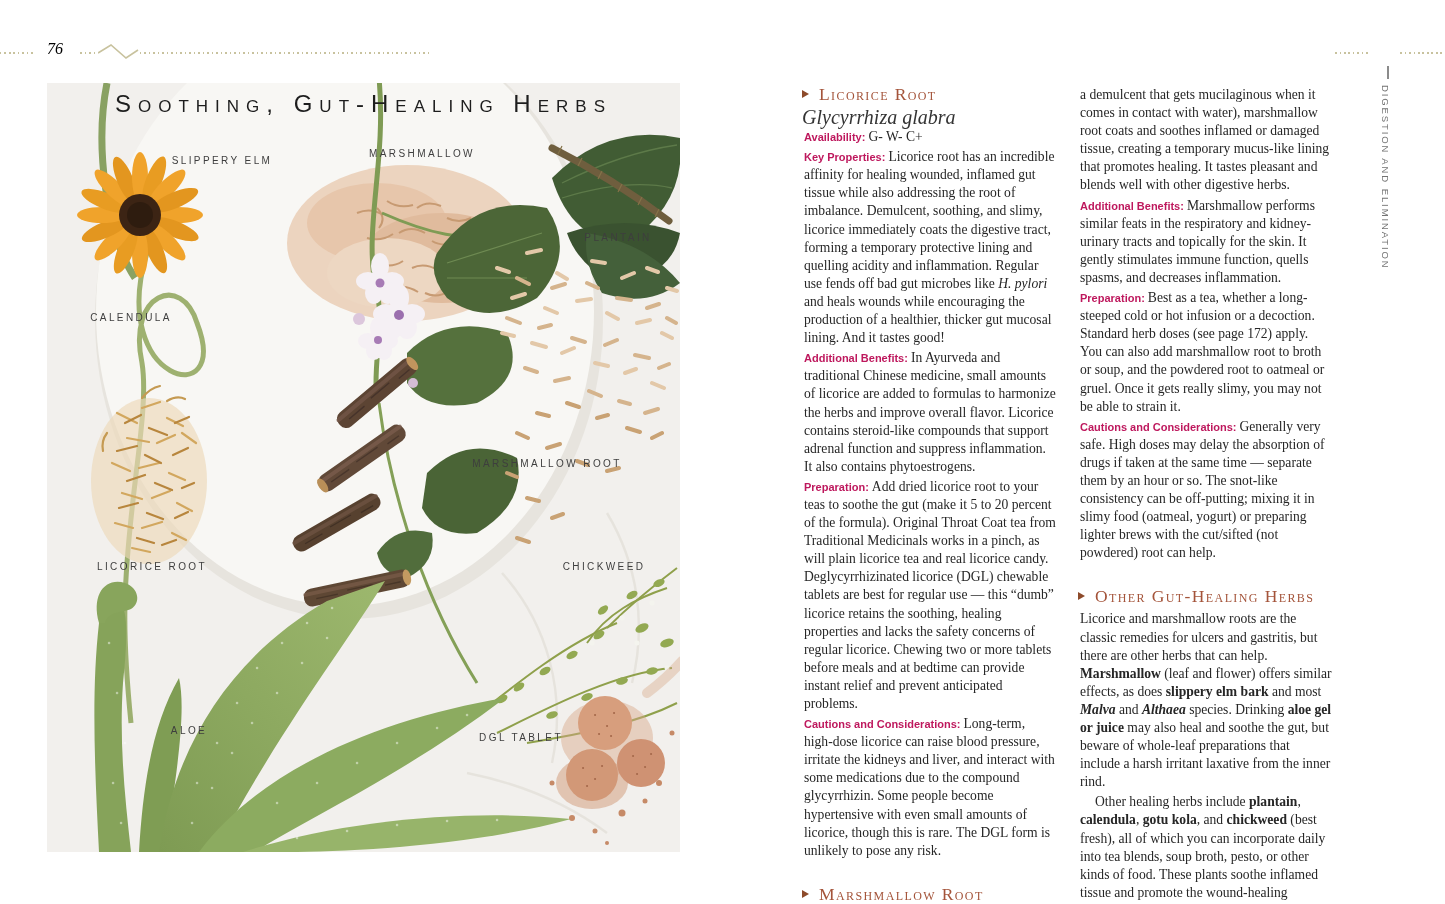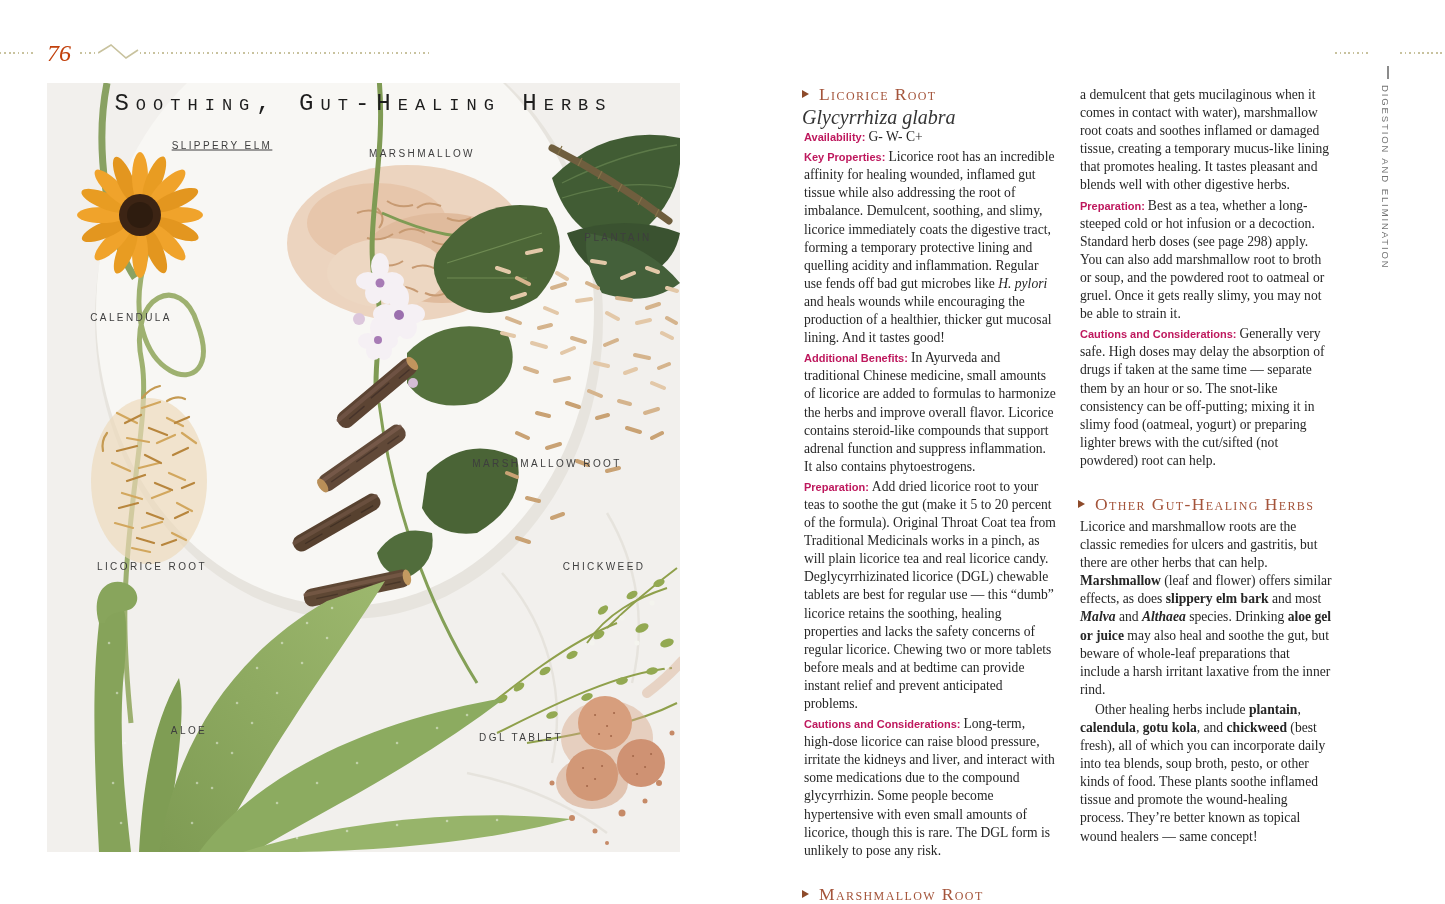--- a/index.html
+++ b/index.html
@@ -3,38 +3,38 @@
 <meta charset="utf-8">
 <style>
   html,body{margin:0;padding:0;}
   body{
     width:1445px;height:904px;position:relative;background:#ffffff;
     font-family:"Liberation Serif",serif;overflow:hidden;
   }
 
   
   .pagenum{
-    position:absolute;top:40px;font-style:italic;font-size:24px;color:#c2410c;
+    position:absolute;top:40px;font-style:italic;font-size:16px;color:#000000;
     font-family:"Liberation Serif",serif;
   }
   .dots{
     position:absolute;top:52px;height:2px;
     background-image:repeating-linear-gradient(90deg,#c8c29e 0 1.5px,transparent 1.5px 4.5px);
   }
   .zigzag{position:absolute;left:98px;top:44px;}
 
   
   .photo{
     position:absolute;left:47px;top:83px;width:633px;height:769px;
     background:#f2f0ed;overflow:hidden;
   }
   .photo svg{position:absolute;left:0;top:0;}
   .photo-title{
     position:absolute;top:7px;left:50%;transform:translateX(-50%);
-    font-family:Liberation Mono, monospace;font-variant:small-caps;
+    font-family:Liberation Sans, sans-serif;font-variant:small-caps;
     font-size:24px;letter-spacing:7px;color:#1d1d1d;white-space:nowrap;z-index:3;
   }
   .photo-label{
     position:absolute;transform:translate(-50%,-50%);
     font-family:"Liberation Sans",sans-serif;font-size:10px;letter-spacing:2.4px;
     color:#3e3e3e;white-space:nowrap;z-index:3;
   }
 
   
   .col{
@@ -296,21 +296,21 @@
             <circle cx="612" cy="700" r="3"></circle>
             <circle cx="560" cy="760" r="2"></circle>
             <circle cx="505" cy="700" r="2.5"></circle>
             <circle cx="625" cy="650" r="2.5"></circle>
         </g>
       </g>
     </svg>
 
     <div class="photo-title">Soothing, Gut-Healing Herbs</div>
     <div>
-        <div class="photo-label" style="left: 175px; top: 62px; text-decoration: underline;">SLIPPERY ELM</div>
+        <div class="photo-label" style="left: 175px; top: 77px;">SLIPPERY ELM</div>
         <div class="photo-label" style="left: 375px; top: 70px;">MARSHMALLOW</div>
         <div class="photo-label" style="left: 571px; top: 154px;">PLANTAIN</div>
         <div class="photo-label" style="left: 84px; top: 234px;">CALENDULA</div>
         <div class="photo-label" style="left: 500px; top: 380px;">MARSHMALLOW ROOT</div>
         <div class="photo-label" style="left: 105px; top: 483px;">LICORICE ROOT</div>
         <div class="photo-label" style="left: 557px; top: 483px;">CHICKWEED</div>
         <div class="photo-label" style="left: 142px; top: 647px;">ALOE</div>
         <div class="photo-label" style="left: 474px; top: 654px;">DGL TABLET</div>
       </div>
   </div>
@@ -328,21 +328,22 @@
       <div class="para"><span class="r-lab">Cautions and Considerations: </span><span>Long-term, high-dose licorice can raise blood pressure, irritate the kidneys and liver, and interact with some medications due to the compound glycyrrhizin. Some people become hypertensive with even small amounts of licorice, though this is rare. The DGL form is unlikely to pose any risk.</span></div>
       <div class="h-entry">
         <span class="bullet"></span>
         <span class="h-text">Marshmallow Root</span>
       </div>
       <div class="latin">Althaea encouraging</div>
       <div class="para"><span class="r-lab">Availability: </span><span>G W C</span></div>
     </div>
   <div class="col" style="left:1078px">
       <div class="para"><span>a demulcent that gets mucilaginous when it comes in contact with water), marshmallow root coats and soothes inflamed or damaged tissue, creating a temporary mucus-like lining that promotes healing. It tastes pleasant and blends well with other digestive herbs.</span></div>
-      <div class="para"><span class="r-lab">Preparation: </span><span>Best as a tea, whether a long-steeped cold or hot infusion or a decoction. Standard herb doses (see page 298) apply. You can also add marshmallow root to broth or soup, and the powdered root to oatmeal or gruel. Once it gets really slimy, you may not be able to strain it.</span></div>
+      <div class="para"><span class="r-lab">Additional Benefits: </span><span>Marshmallow performs similar feats in the respiratory and kidney-urinary tracts and topically for the skin. It gently stimulates immune function, quells spasms, and decreases inflammation.</span></div>
+      <div class="para"><span class="r-lab">Preparation: </span><span>Best as a tea, whether a long-steeped cold or hot infusion or a decoction. Standard herb doses (see page 172) apply. You can also add marshmallow root to broth or soup, and the powdered root to oatmeal or gruel. Once it gets really slimy, you may not be able to strain it.</span></div>
       <div class="para"><span class="r-lab">Cautions and Considerations: </span><span>Generally very safe. High doses may delay the absorption of drugs if taken at the same time — separate them by an hour or so. The snot-like consistency can be off-putting; mixing it in slimy food (oatmeal, yogurt) or preparing lighter brews with the cut/sifted (not powdered) root can help.</span></div>
       <div class="h-entry">
         <span class="bullet"></span>
         <span class="h-text">Other Gut-Healing Herbs</span>
       </div>
       <div class="para"><span>Licorice and marshmallow roots are the classic remedies for ulcers and gastritis, but there are other herbs that can help. </span><span class="r-b">Marshmallow</span><span> (leaf and flower) offers similar effects, as does </span><span class="r-b">slippery elm bark</span><span> and most </span><span class="r-bi">Malva</span><span> and </span><span class="r-bi">Althaea</span><span> species. Drinking </span><span class="r-b">aloe gel or juice</span><span> may also heal and soothe the gut, but beware of whole-leaf preparations that include a harsh irritant laxative from the inner rind.</span></div>
       <div class="para indent"><span>Other healing herbs include </span><span class="r-b">plantain</span><span>, </span><span class="r-b">calendula</span><span>, </span><span class="r-b">gotu kola</span><span>, and </span><span class="r-b">chickweed</span><span> (best fresh), all of which you can incorporate daily into tea blends, soup broth, pesto, or other kinds of food. These plants soothe inflamed tissue and promote the wound-healing process. They’re better known as topical wound healers — same concept!</span></div>
     </div>
 
 </div>

